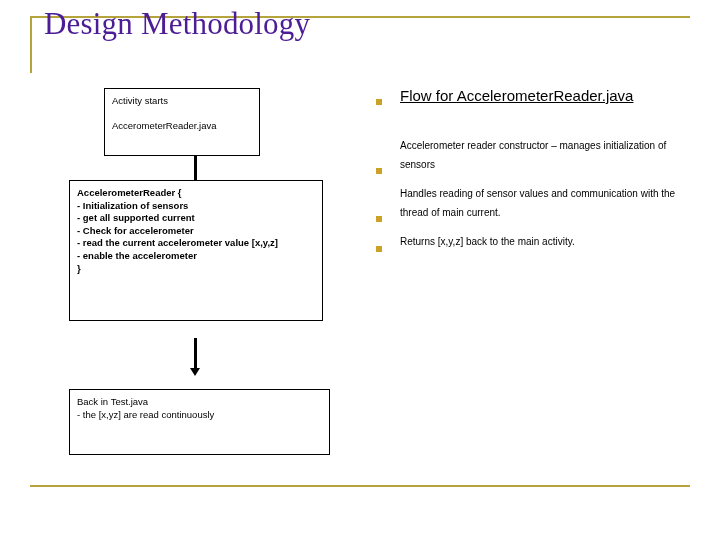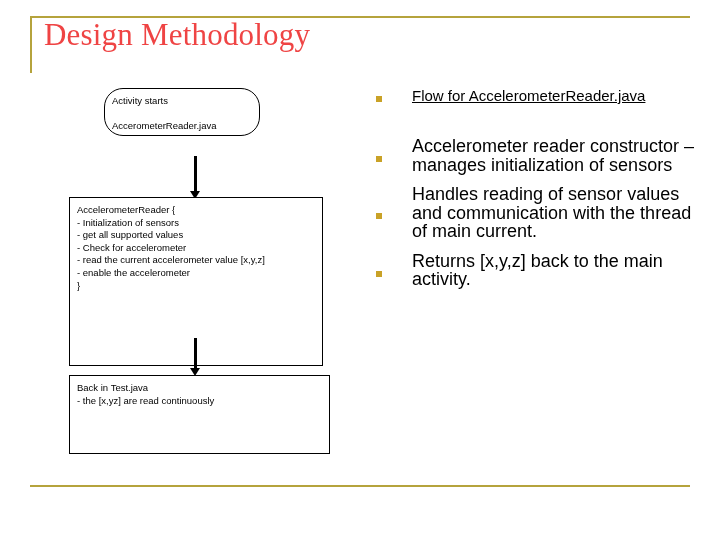--- a/index.html
+++ b/index.html
@@ -39,24 +39,24 @@
     top: 485px;
     width: 660px;
     height: 2px;
     background: #b5a33c;
   }
 
   
   .slide-title {
     position: absolute;
     left: 44px;
-    top: 17px;
+    top: 6px;
     font-family: "Liberation Serif", serif;
     font-size: 31px;
-    color: #ef4444;
+    color: #4c1d95;
     letter-spacing: 0.2px;
     white-space: nowrap;
   }
 
   
   .flow {
     position: absolute;
     left: 0;
     top: 0;
     width: 360px;
@@ -65,23 +65,23 @@
   .fbox {
     position: absolute;
     border: 1px solid #000000;
     background: #ffffff;
     box-sizing: border-box;
     font-size: 9.5px;
     color: #000000;
     line-height: 12.6px;
     padding: 6px 7px 4px 7px;
   }
-  #fbox-start { left: 104px; top: 88px;  width: 156px; height: 48px; border-radius: 19px; }
-  #fbox-reader{ left: 69px;  top: 197px; width: 254px; height: 169px; }
-  #fbox-back  { left: 69px;  top: 375px; width: 261px; height: 79px; }
+  #fbox-start { left: 104px; top: 88px;  width: 156px; height: 68px; }
+  #fbox-reader{ left: 69px;  top: 180px; width: 254px; height: 141px; font-weight: bold; }
+  #fbox-back  { left: 69px;  top: 389px; width: 261px; height: 66px; }
 
   .fbox .blank { display: block; height: 12px; }
   .fbox .ul { }
   .fbox .ln { display: block; white-space: nowrap; }
 
   
   .arrow {
     position: absolute;
     left: 194px;
     width: 3px;
@@ -103,35 +103,34 @@
 
   
   .bullets {
     position: absolute;
     left: 376px;
     top: 86px;
     width: 320px;
   }
   .bullet-row {
     display: flex;
-    align-items: center;
+    align-items: flex-end;
     margin-bottom: 11px;
-    gap: 12px;
   }
   .bullet-mark {
     flex: 0 0 auto;
     width: 6px;
     height: 6px;
     background: #c9a227;
     margin-top: 7px;
     margin-right: 18px;
   }
   .bullet-text {
     flex: 1 1 auto;
-    font-size: 18px;
+    font-size: 10px;
     line-height: 18.5px;
     color: #000000;
   }
   .bullet-text.lead {
     text-decoration: underline;
     font-size: 15px;
     line-height: 19px;
   }
   #bullet-row-lead { margin-bottom: 32px; }
 </style>
@@ -150,21 +149,21 @@
     <span class="ln">Activity starts</span>
     <span class="blank"></span>
     <span class="ln ul">AccerometerReader.java</span>
   </div>
 
   <div class="arrow" id="arrow-1"></div>
 
   <div class="fbox" id="fbox-reader">
     <span class="ln">AccelerometerReader {</span>
     <span class="ln">- Initialization of sensors</span>
-    <span class="ln">- get all supported values</span>
+    <span class="ln">- get all supported current</span>
     <span class="ln">- Check for accelerometer</span>
     <span class="ln">- read the current accelerometer value [x,y,z]</span>
     <span class="ln">- enable the accelerometer</span>
     <span class="ln">}</span>
   </div>
 
   <div class="arrow" id="arrow-2"></div>
 
   <div class="fbox" id="fbox-back">
     <span class="ln"><span>Back in </span><span class="ul">Test.java</span></span>

